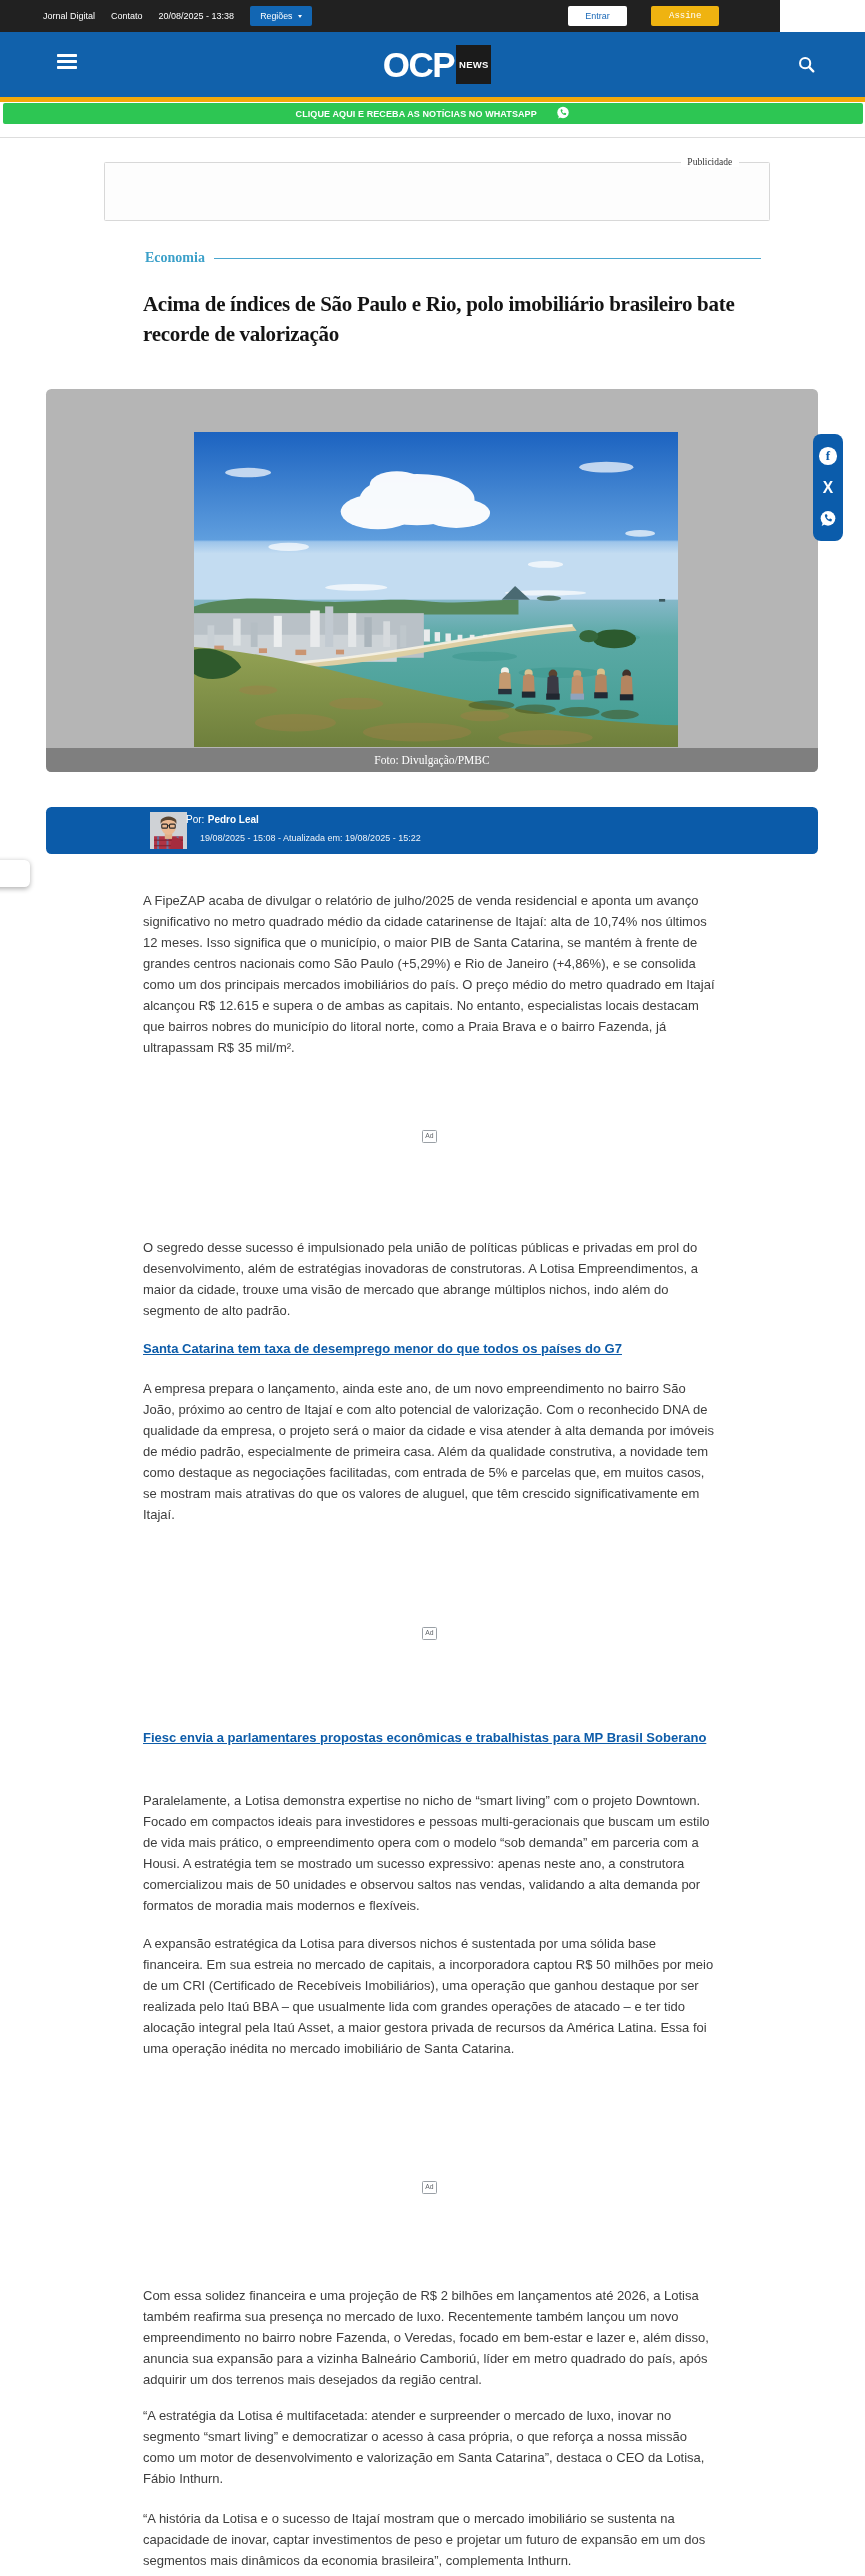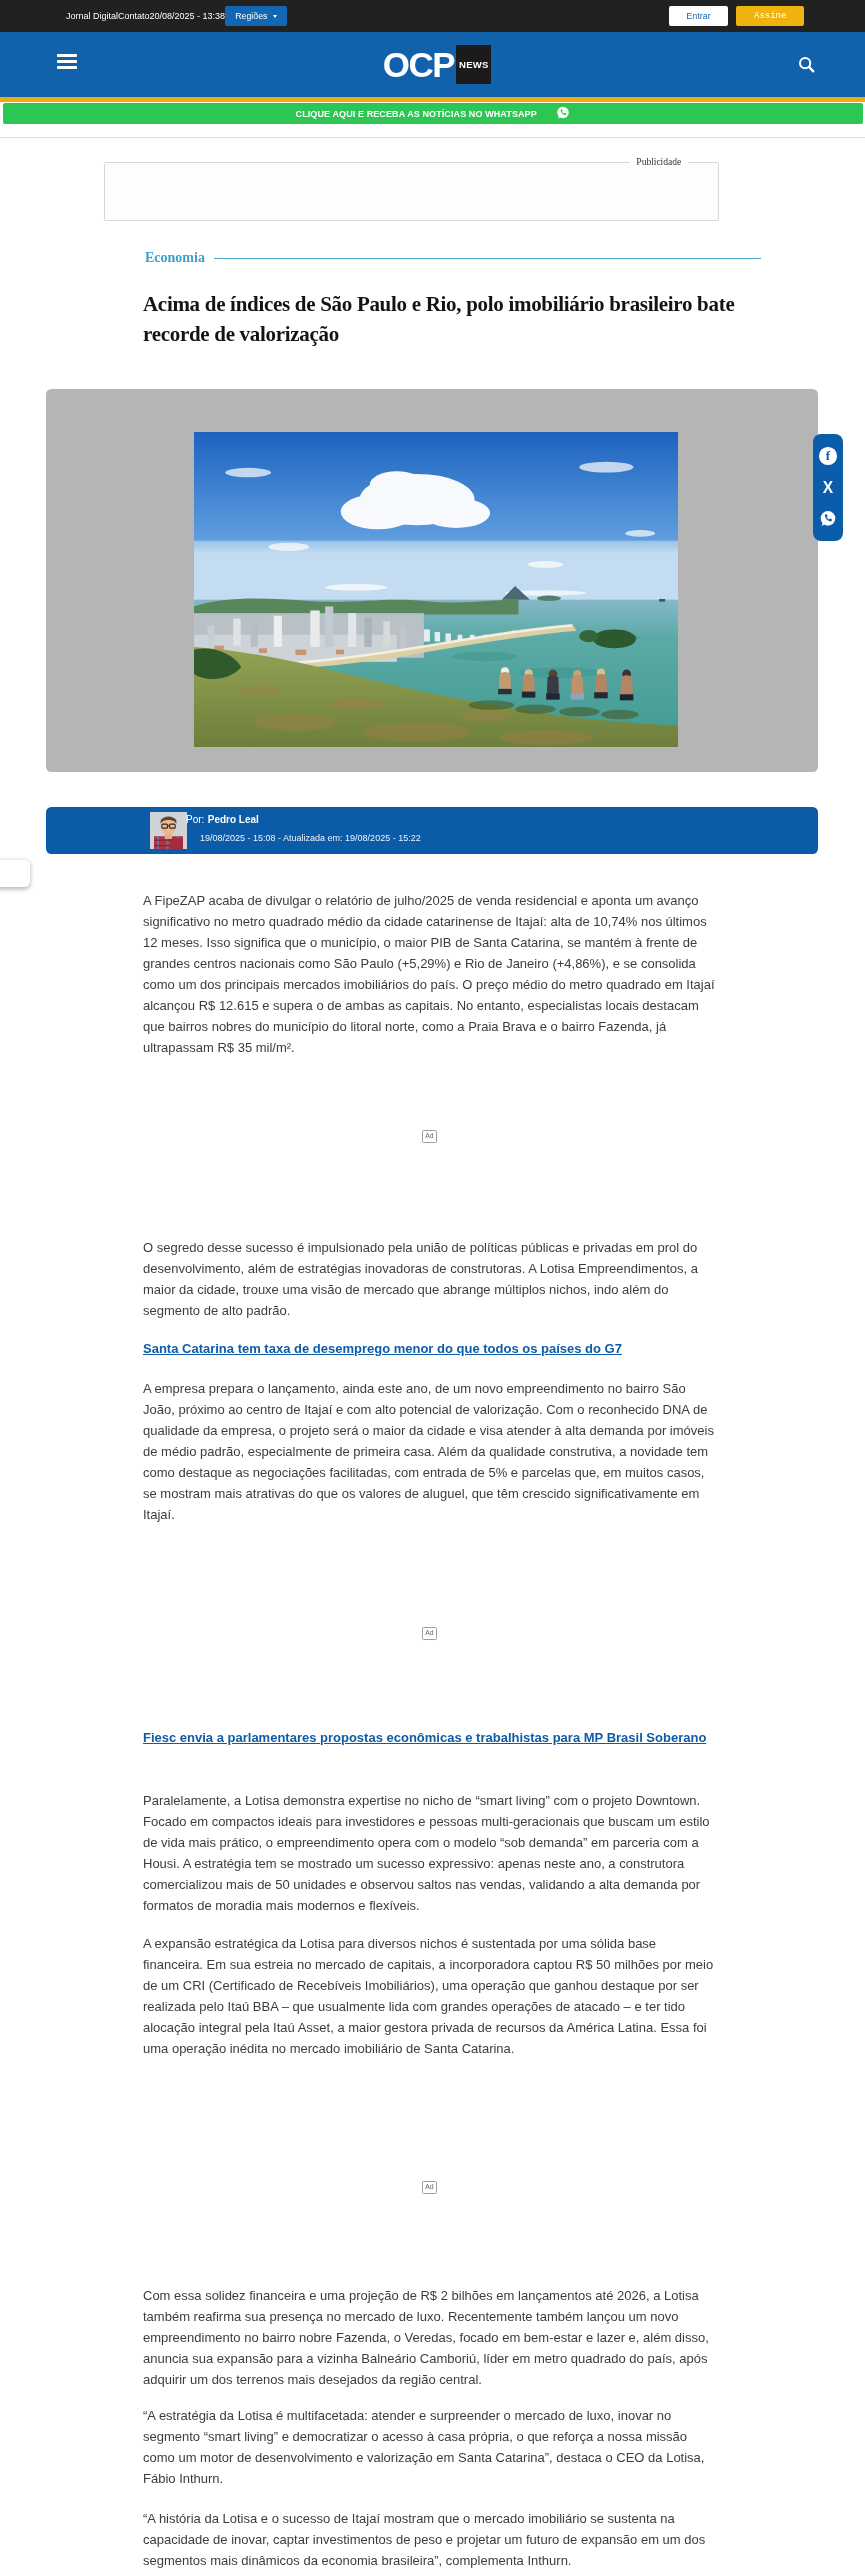--- a/index.html
+++ b/index.html
@@ -1,23 +1,23 @@
 <!DOCTYPE html>
 <html lang="pt-BR" style="font-size:10.8px"><head>
 <meta charset="utf-8">
 <style>
   html,body{margin:0;padding:0;}
   body{
     width:865px;height:2576px;position:relative;background:#fff;
     font-family:"Liberation Sans",sans-serif;overflow:hidden;
   }
   
-  .topbar{position:absolute;top:0;left:0;width:865px;height:32px;background:#212121;
-    display:flex;align-items:center;box-sizing:border-box;padding:0 61px 0 66px;
-    color:#fff;font-size:9px;}
+  .topbar{position:absolute;top:0;left:0;width:780px;height:32px;background:#212121;
+    display:flex;align-items:center;box-sizing:border-box;padding:0 61px 0 43px;
+    color:#fff;font-size:9px;gap:16px;}
   .topbar .tlink{cursor:pointer;}
   .btn-regioes{background:#1266b3;color:#fff;border:none;border-radius:2px;
     padding:5.4px 10px;font-size:8.8px;display:flex;align-items:center;gap:5.4px;cursor:pointer;
     font-family:"Liberation Sans",sans-serif;}
   .caret{width:0;height:0;border-left:2.7px solid transparent;border-right:2.7px solid transparent;
     border-top:3.4px solid #fff;display:inline-block;}
   .topbar .spacer{flex:1;}
   .btn-entrar{background:#fff;color:#1b69b7;border:none;border-radius:2px;
     padding:4.7px 17.6px;font-size:9px;cursor:pointer;font-family:"Liberation Sans",sans-serif;margin-left:20px;}
   .btn-assine{background:#efb310;color:#fff;border:none;border-radius:2px;
@@ -31,21 +31,21 @@
   .logo-badge{background:#1b1b1b;color:#fff;font-size:9.5px;font-weight:700;width:35px;height:39px;
     display:flex;align-items:center;justify-content:center;margin-left:2px;letter-spacing:0.3px;}
   .search{position:absolute;right:49px;top:23px;cursor:pointer;}
   
   .stripe{position:absolute;top:97px;left:0;width:865px;height:5.4px;background:#f2a90a;}
   .wa-banner{position:absolute;top:103px;left:2.7px;width:860px;height:21px;background:#2dc653;
     border-radius:2px;display:flex;align-items:center;justify-content:center;gap:19px;
     color:#fff;font-weight:700;font-size:9px;letter-spacing:0.1px;cursor:pointer;box-sizing:border-box;}
   .toprule{position:absolute;top:137px;left:0;width:865px;border-top:0.7px solid #ddd;}
   
-  .pubbox{position:absolute;top:162px;left:104px;width:615px;height:59px;border:0.7px solid #d8d8d8;
+  .pubbox{position:absolute;top:162px;left:104px;width:666px;height:59px;border:0.7px solid #d8d8d8;
     background:#fdfdfd;border-radius:1.4px;box-sizing:border-box;}
   .publabel{position:absolute;top:-6px;right:30px;background:#fff;padding:0 6.8px;
     font-family:"Liberation Serif",serif;font-size:9.5px;color:#333;}
   
   .cat-row{position:absolute;top:250px;left:145px;width:616px;display:flex;align-items:center;gap:9.5px;}
   .cat-label{color:#3ba0c9;font-family:"Liberation Serif",serif;font-weight:700;font-size:14px;cursor:pointer;}
   .cat-rule{flex:1;border-top:0.7px solid #4aa6cf;height:0;}
   
   .headline{position:absolute;top:289px;left:143px;width:595px;
     font-family:"Liberation Serif",serif;font-weight:700;font-size:21px;line-height:30px;
@@ -275,20 +275,21 @@
             <rect x="-2" y="29" width="20" height="9" fill="#222b35"></rect>
           </g>
         <g transform="translate(632,358)">
             <circle cx="8" cy="0" r="6.5" fill="#40312a"></circle>
             <path d="M0,5 Q8,-1 16,5 L17,32 L-1,32 Z" fill="#b38560"></path>
             <rect x="-2" y="30" width="20" height="9" fill="#1d2630"></rect>
           </g>
       </g>
     </svg>
   </div>
+  <div class="hero-caption">Foto: Divulgação/PMBC</div>
 </div>
 
 <div class="share">
   <span class="sicon">
       <span class="circle-f">f</span>
     </span>
   <span class="sicon">
       <span class="x-glyph">X</span>
     </span>
   <span class="sicon">

